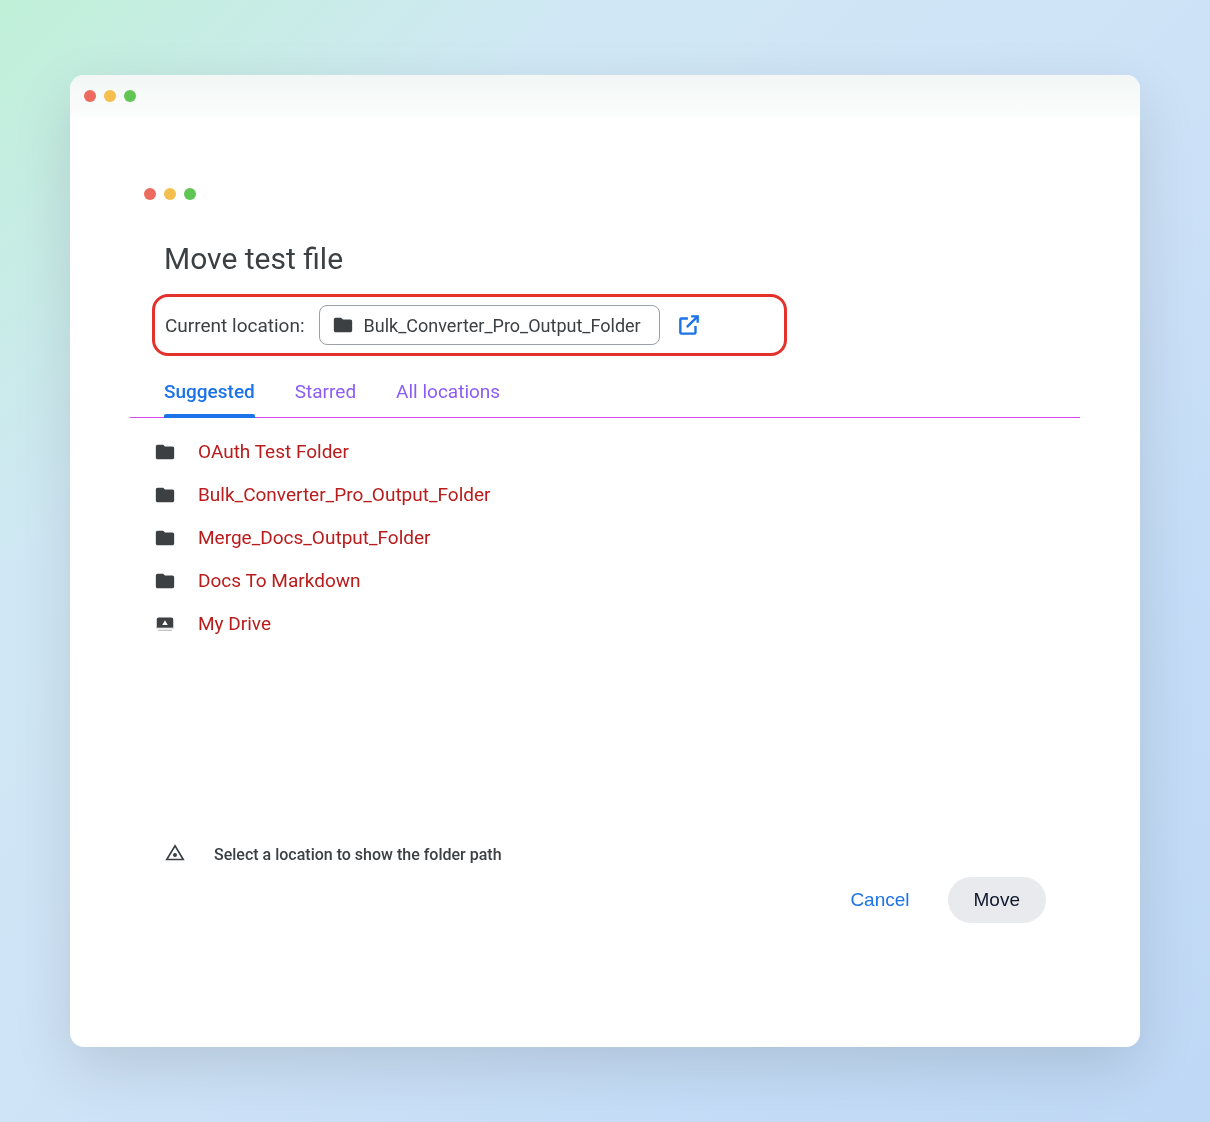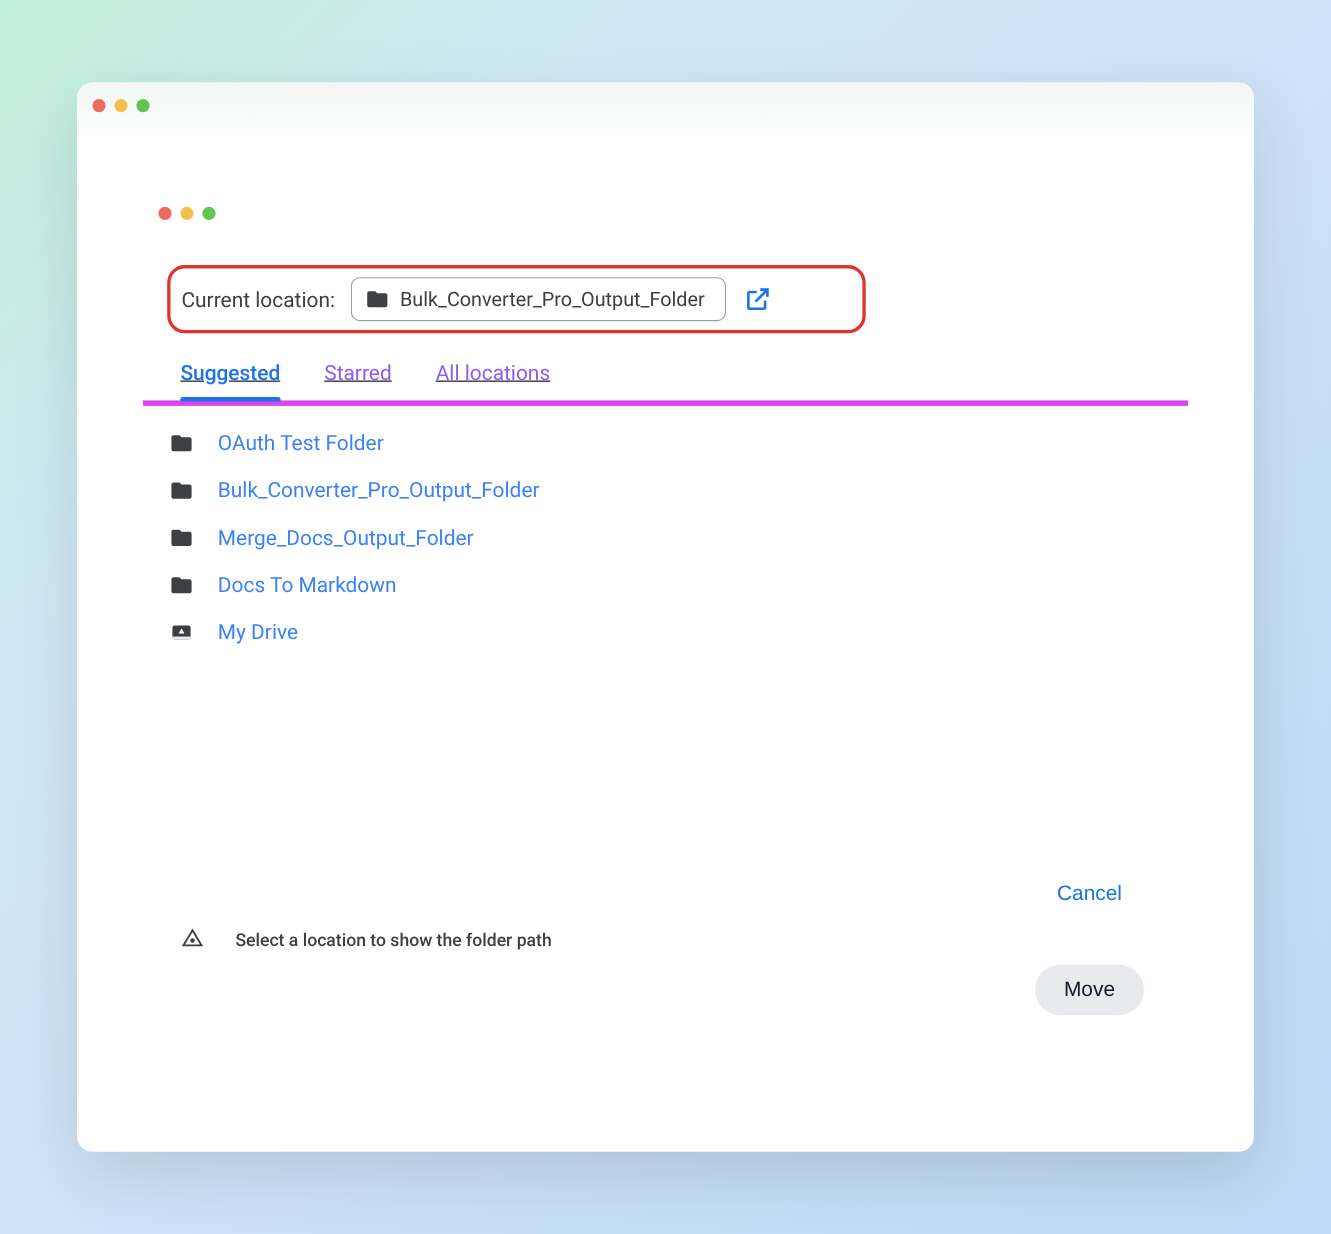--- a/index.html
+++ b/index.html
@@ -84,22 +84,21 @@
 .open-new-btn {
   width: 30px; height: 30px;
   display: inline-flex; align-items: center; justify-content: center;
   color: #1a73e8;
 }
 .open-new-btn svg { width: 26px; height: 26px; fill: none; stroke: #1a73e8; stroke-width: 2.2; }
 .tabs {
   display: flex;
   gap: 40px;
   padding: 24px 34px 0 34px;
-  border-bottom: 5px solid #d946ef;
-  text-decoration: underline;
+  border-bottom: 1px solid #d946ef;
 }
 .tab {
   font-size: 19px;
   color: #8b5cf6;
   padding-bottom: 14px;
   cursor: pointer;
   position: relative;
 }
 .tab.active {
   color: #1a73e8;
@@ -115,21 +114,21 @@
 }
 .list {
   padding: 12px 20px;
 }
 .list-row {
   display: flex;
   align-items: center;
   gap: 22px;
   padding: 10px 4px;
   font-size: 19px;
-  color: #3b82f6;
+  color: #b91c1c;
   cursor: pointer;
 }
 .list-row .icon-slot { width: 22px; height: 22px; display:flex; align-items:center; justify-content:center; }
 .list-row .icon-slot svg { width: 22px; height: 22px; fill: #3c4043; }
 .hint-row {
   position: absolute;
   left: 34px;
   bottom: 76px;
   display: flex;
   align-items: center;
@@ -138,22 +137,21 @@
   font-weight: 500;
   color: #3c4043;
 }
 .hint-row svg { width: 22px; height: 22px; fill: none; stroke: #3c4043; stroke-width: 1.8; }
 .footer {
   position: absolute;
   right: 34px;
   bottom: 18px;
   display: flex;
   align-items: center;
-  gap: 41px;
-  flex-direction: column;
+  gap: 12px;
 }
 .btn {
   font-size: 19px;
   font-weight: 500;
   padding: 12px 26px;
   border-radius: 28px;
   cursor: pointer;
   border: none;
   background: transparent;
 }
@@ -175,20 +173,21 @@
   </div>
 
   <div class="inner-wrap">
     <div class="inner-titlebar">
       <div class="traffic-light tl-red"></div>
       <div class="traffic-light tl-yellow"></div>
       <div class="traffic-light tl-green"></div>
     </div>
 
     <div class="dialog">
+      <h1 class="dialog-title">Move test file</h1>
 
       <div class="highlight-box">
         <span class="loc-label">Current location:</span>
         <span class="loc-chip">
           <svg class="folder-svg" viewBox="0 0 24 24">
               <path d="M10 4H4c-1.1 0-2 .9-2 2v12c0 1.1.9 2 2 2h16c1.1 0 2-.9 2-2V8c0-1.1-.9-2-2-2h-8l-2-2z"></path>
             </svg>
           <span>Bulk_Converter_Pro_Output_Folder</span>
         </span>
         <span class="open-new-btn">

